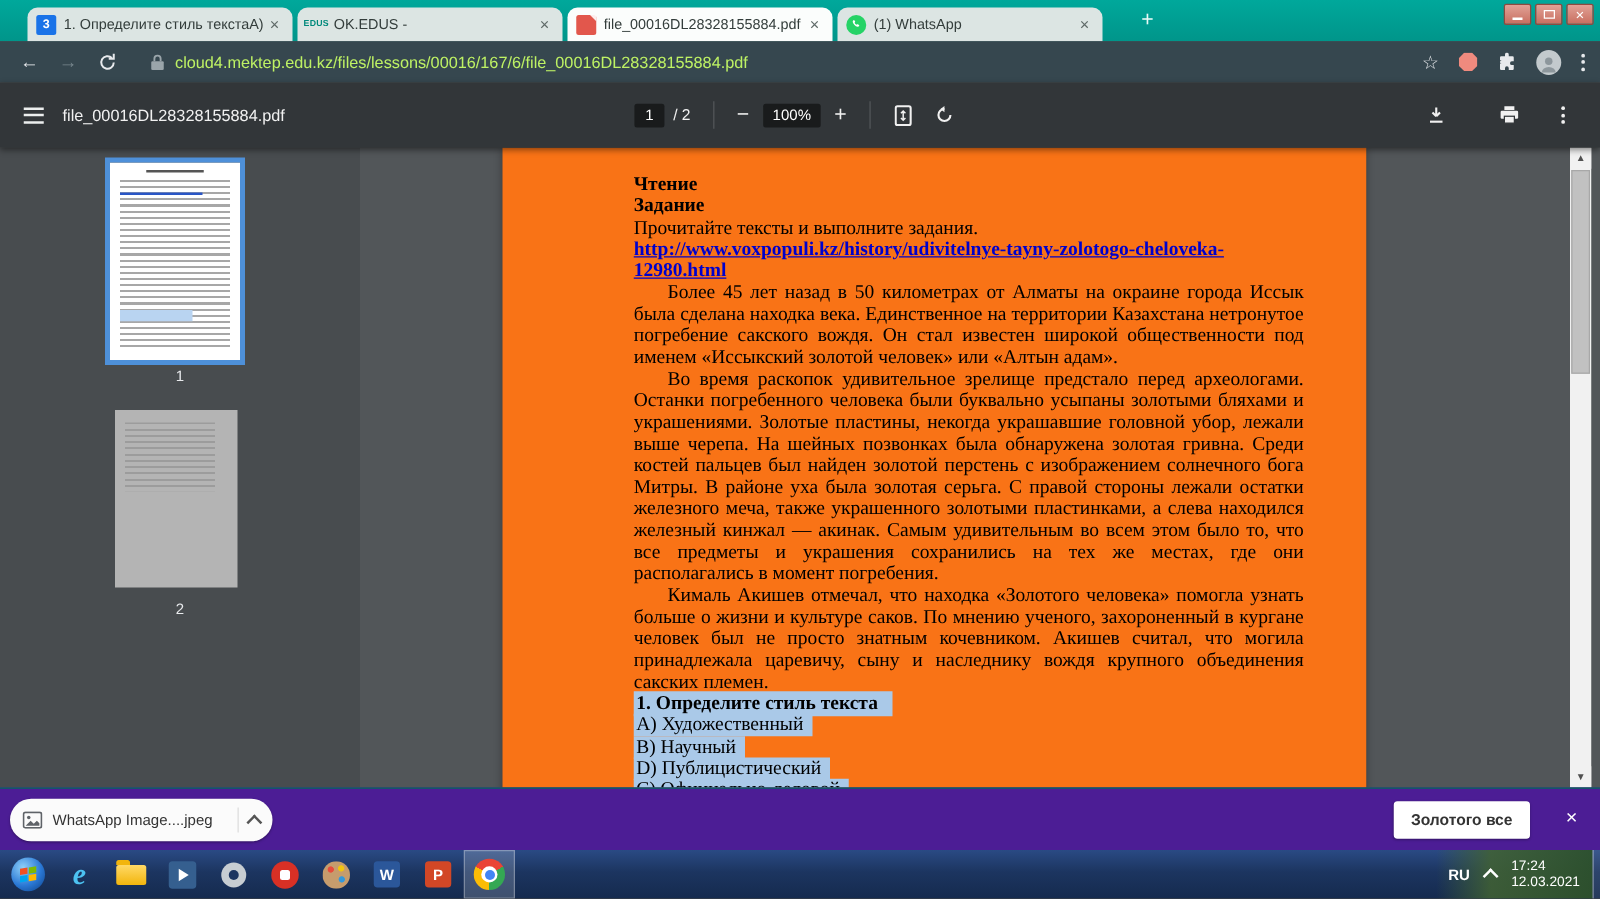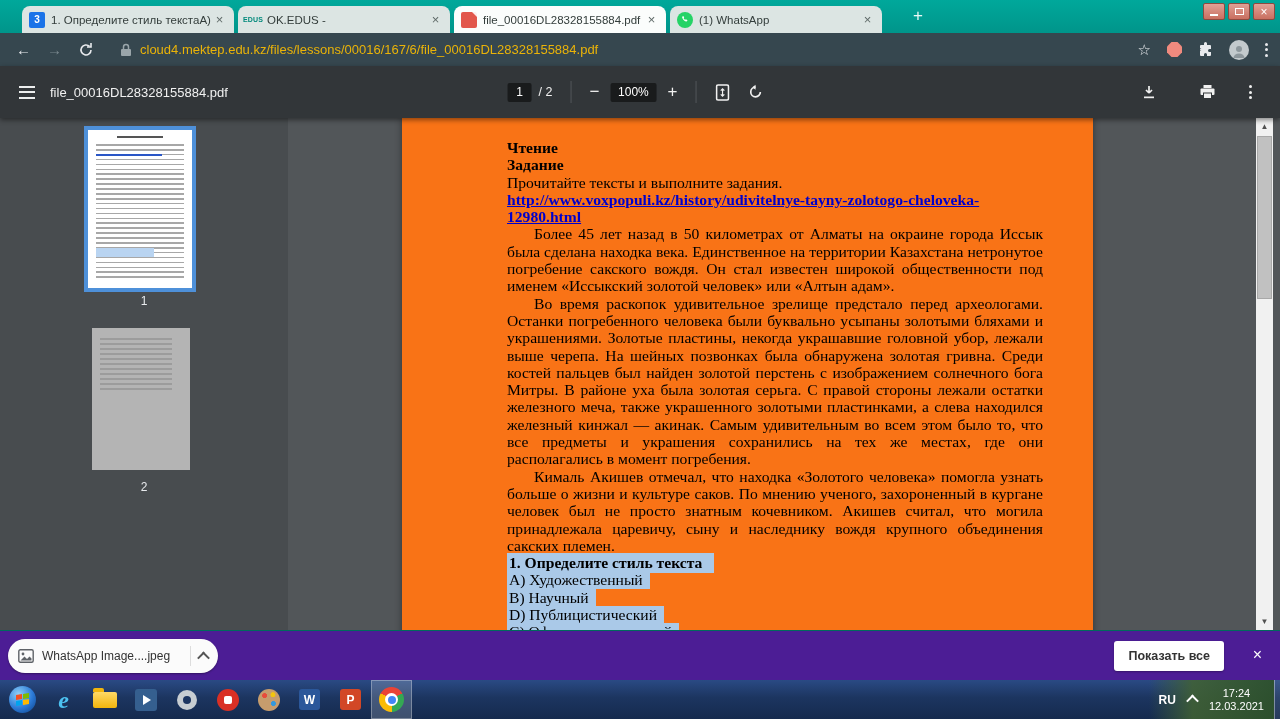--- a/index.html
+++ b/index.html
@@ -26,21 +26,21 @@
   .glyph-min{display:block;width:8px;height:2px;background:#fff;margin-top:7px;}
   .glyph-max{display:block;width:7px;height:5px;border:1.5px solid #fff;}
   .glyph-x{color:#fff;font-size:12px;line-height:1;}
 
   
   .addressbar{position:absolute;top:33px;left:0;width:100%;height:33px;background:#36474f;display:flex;align-items:center;}
   .nav-ic{font-size:15px;color:#e8eaed;margin-left:16px;}
   .nav-ic.dim{color:#78878e;}
   .refresh-wrap{margin-left:16px;display:flex;}
   .lock-wrap{margin-left:26px;display:flex;}
-  .url{margin-left:8px;font-size:13px;color:#eab308;white-space:nowrap;}
+  .url{margin-left:8px;font-size:13px;color:#bef264;white-space:nowrap;}
   .addr-spacer{flex:1;}
   .star{font-size:15px;color:#e8eaed;margin-right:16px;}
   .adblock{width:15px;height:15px;background:#f08a7e;clip-path:polygon(30% 0,70% 0,100% 30%,100% 70%,70% 100%,30% 100%,0 70%,0 30%);margin-right:16px;}
   .puzzle-wrap{margin-right:16px;display:flex;}
   .avatar{width:20px;height:20px;border-radius:50%;background:#c3cacd;display:flex;align-items:flex-end;justify-content:center;overflow:hidden;margin-right:16px;}
   .kebab{display:flex;flex-direction:column;gap:2.5px;margin-right:12px;}
   .kebab i{width:3px;height:3px;border-radius:50%;background:#e8eaed;display:block;}
 
   
   .pdftoolbar{position:absolute;top:66px;left:0;width:100%;height:52px;background:#323639;box-shadow:0 2px 5px rgba(0,0,0,.45);display:flex;align-items:center;z-index:3;}
@@ -117,21 +117,21 @@
   .rec::after{content:"";position:absolute;left:7px;top:7px;width:8px;height:8px;background:#fff;border-radius:2px;}
   .palette{width:22px;height:22px;border-radius:50%;background:radial-gradient(circle at 30% 30%,#e74c3c 2.2px,transparent 2.8px),radial-gradient(circle at 68% 26%,#f1c40f 2.2px,transparent 2.8px),radial-gradient(circle at 70% 66%,#3498db 2.2px,transparent 2.8px),#c69c6d;}
   .doc-sq{width:21px;height:21px;border-radius:3px;color:#fff;font-weight:bold;font-size:12px;display:flex;align-items:center;justify-content:center;}
   .word{background:#2b579a;} .ppt{background:#d24726;}
   .chrome{width:25px;height:25px;border-radius:50%;background:conic-gradient(from -60deg,#ea4335 0 120deg,#34a853 120deg 240deg,#fbbc05 240deg 360deg);position:relative;}
   .chrome::before{content:"";position:absolute;left:6px;top:6px;width:13px;height:13px;background:#fff;border-radius:50%;}
   .chrome::after{content:"";position:absolute;left:8.5px;top:8.5px;width:8px;height:8px;background:#4285f4;border-radius:50%;}
   .tray{position:absolute;right:6px;top:0;height:100%;display:flex;align-items:center;gap:12px;padding:0 10px;background:linear-gradient(90deg,rgba(40,70,40,0) 0%,rgba(66,99,50,.85) 35%,rgba(46,82,42,.92) 100%);}
   .tray-lang{color:#fff;font-size:12px;font-weight:bold;}
   .tray-chev{border-color:#fff;}
-  .tray-clock{color:#fff;font-size:11px;line-height:13px;text-align:center;}
+  .tray-clock{color:#fff;font-size:11px;line-height:13px;text-align:left;}
   .tray-clock span{display:block;}
   .showdesktop{position:absolute;right:0;top:0;width:5px;height:100%;border-left:1px solid rgba(255,255,255,.4);background:rgba(255,255,255,.08);}
 </style>
 </head>
 <body>
 
 <div class="screen">
 
   <div class="tabstrip">
     <div class="tab inactive t1">
@@ -306,21 +306,21 @@
         <svg width="16" height="14" viewBox="0 0 16 14">
             <rect x="0.8" y="0.8" width="14.4" height="12.4" rx="1.5" fill="none" stroke="#5f6368" stroke-width="1.4"></rect>
             <circle cx="5" cy="5" r="1.4" fill="#5f6368"></circle>
             <path d="M2.5 11.5l4-4 2.5 2.5 2.5-2.5 2 2v2z" fill="#5f6368"></path>
           </svg>
       </span>
       <span class="dl-label">WhatsApp Image....jpeg</span>
       <span class="dl-sep"></span>
       <span class="chev-up"></span>
     </div>
-    <div class="dl-showall">Показать все</div>
+    <div class="dl-showall">Золотого все</div>
     <div class="dl-close">×</div>
   </div>
 
   <div class="taskbar">
     <div class="tb-icons">
       <div class="tb-item">
         <span class="win-orb">
             <span class="flag">
               <i class="f1"></i>
               <i class="f2"></i>

